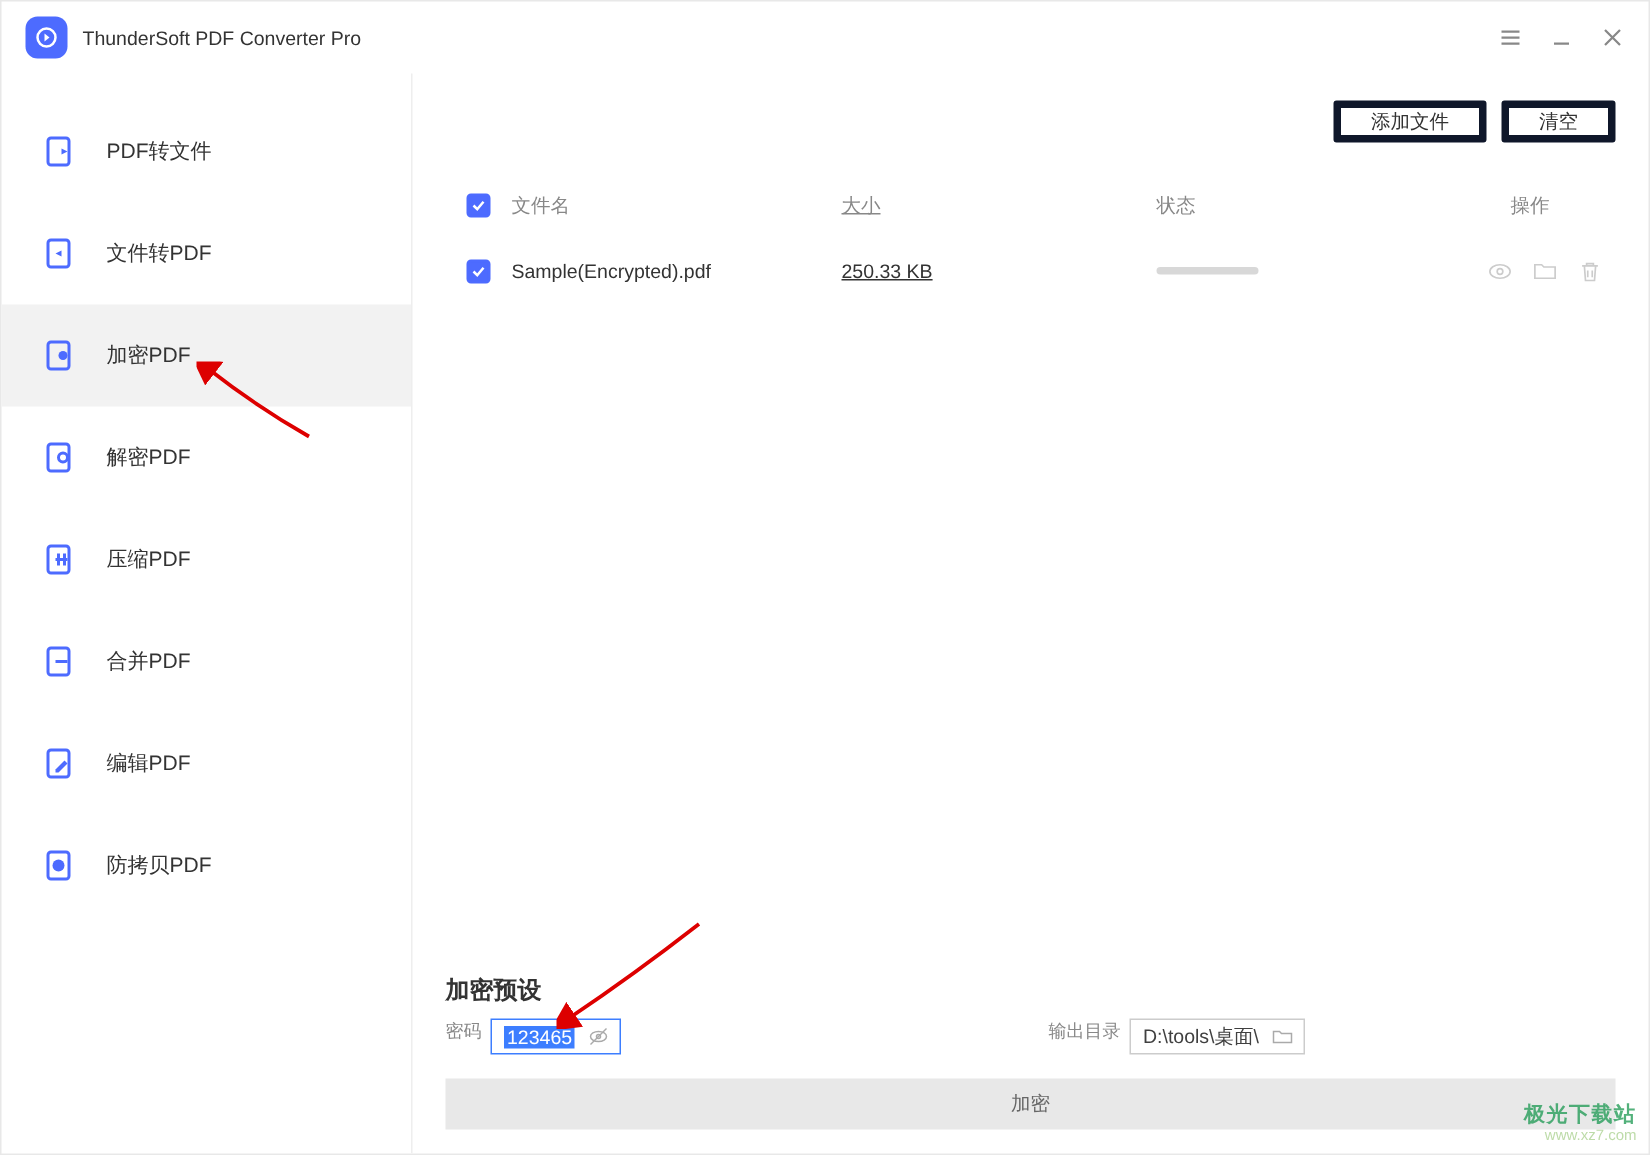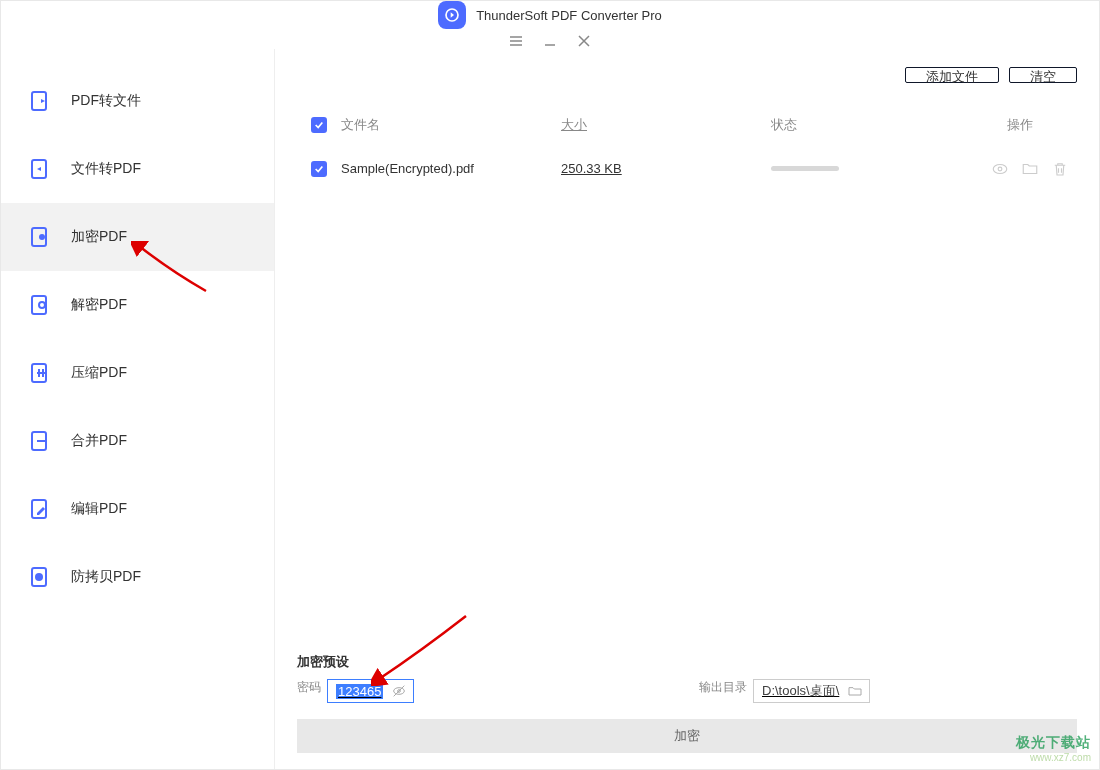--- a/index.html
+++ b/index.html
@@ -1,55 +1,55 @@
 <!DOCTYPE html>
 <html><head>
 <meta charset="utf-8">
 <style>
 * { margin: 0; padding: 0; box-sizing: border-box; font-family: "Microsoft YaHei", "Segoe UI", Arial, sans-serif; }
 body { background: #fff; width: 1100px; height: 770px; position: relative; overflow: hidden; border: 1px solid #e8e8e8; }
 
-.titlebar { height: 48px; display: flex; align-items: center; padding: 0 16px; justify-content: space-between; flex-direction: column; }
+.titlebar { height: 48px; display: flex; align-items: center; padding: 0 16px; justify-content: space-between; }
 .titlebar-left { display: flex; align-items: center; gap: 10px; }
 .logo { width: 28px; height: 28px; background: #4d6bff; border-radius: 8px; display: flex; align-items: center; justify-content: center; }
 .logo svg { width: 16px; height: 16px; }
 .app-title { font-size: 13px; color: #333; }
 .titlebar-right { display: flex; gap: 18px; align-items: center; }
 .win-btn { width: 16px; height: 16px; display: flex; align-items: center; justify-content: center; color: #888; cursor: pointer; }
 
 .main { display: flex; height: calc(100% - 48px); }
 .sidebar { width: 274px; border-right: 1px solid #eee; padding-top: 18px; }
 .sidebar-item { height: 68px; display: flex; align-items: center; padding-left: 28px; gap: 18px; cursor: pointer; font-size: 14px; color: #333; }
 .sidebar-item.active { background: #f2f2f2; }
 .sb-icon { width: 24px; height: 24px; display: flex; align-items: center; justify-content: center; }
 
 .content { flex: 1; display: flex; flex-direction: column; position: relative; }
 .toolbar { display: flex; justify-content: flex-end; padding: 18px 22px 0; gap: 10px; }
-.btn { border: 1px solid #0f172a; background: #fff; padding: 0 20px; height: 16px; font-size: 13px; color: #333; cursor: pointer; border-radius: 2px; }
+.btn { border: 5px solid #0f172a; background: #fff; padding: 0 20px; height: 28px; font-size: 13px; color: #333; cursor: pointer; border-radius: 2px; }
 
 .table { padding: 20px 22px 0; }
 .thead, .trow { display: flex; align-items: center; height: 44px; font-size: 13px; color: #888; }
 .trow { color: #333; border-bottom: 1px solid transparent; }
 .col-check { width: 44px; display: flex; justify-content: center; }
 .col-name { width: 220px; }
 .col-size { width: 210px; text-decoration: underline; }
 .col-status { width: 200px; display: flex; align-items: center; }
 .col-action { flex: 1; display: flex; justify-content: flex-end; gap: 12px; padding-right: 8px; }
 .checkbox { width: 16px; height: 16px; border: 2px solid #4d6bff; border-radius: 3px; background: #4d6bff; display: flex; align-items: center; justify-content: center; }
 .checkbox svg { width: 10px; height: 10px; }
 .progress-bar { width: 68px; height: 5px; background: #d8d8d8; border-radius: 3px; }
 .row-icon { color: #ccc; cursor: pointer; display: flex; align-items: center; }
 .row-icon svg { width: 18px; height: 18px; }
 
 .settings { position: absolute; bottom: 16px; left: 0; right: 0; padding: 0 22px; }
-.settings-title { font-size: 13px; font-weight: 600; color: #333; margin-bottom: 8px; }
+.settings-title { font-size: 16px; font-weight: 600; color: #333; margin-bottom: 8px; }
 .settings-row { display: flex; gap: 24px; }
 .field { flex: 1; display: flex; flex-direction: row; gap: 6px; }
 .field-label { font-size: 12px; color: #888; }
-.input-wrap { position: relative; border: 1px solid #ccc; height: 24px; display: flex; align-items: center; padding: 0 30px 0 8px; text-decoration: underline; }
+.input-wrap { position: relative; border: 1px solid #ccc; height: 24px; display: flex; align-items: center; padding: 0 30px 0 8px; }
 .input-wrap.focused { border-color: #3d7eff; }
 .input-val { font-size: 13px; color: #fff; background: #3d7eff; padding: 0 2px; }
 .input-text { font-size: 13px; color: #404040; }
 .suffix-icon { position: absolute; right: 6px; color: #aaa; display: flex; align-items: center; }
 .suffix-icon svg { width: 16px; height: 16px; }
 
 .action-bar { margin-top: 16px; height: 34px; background: #e8e8e8; display: flex; align-items: center; justify-content: center; font-size: 13px; color: #666; cursor: pointer; }
 
 .arrow { position: absolute; pointer-events: none; }
 .arrow1 { left: 130px; top: 240px; width: 80px; height: 55px; }

